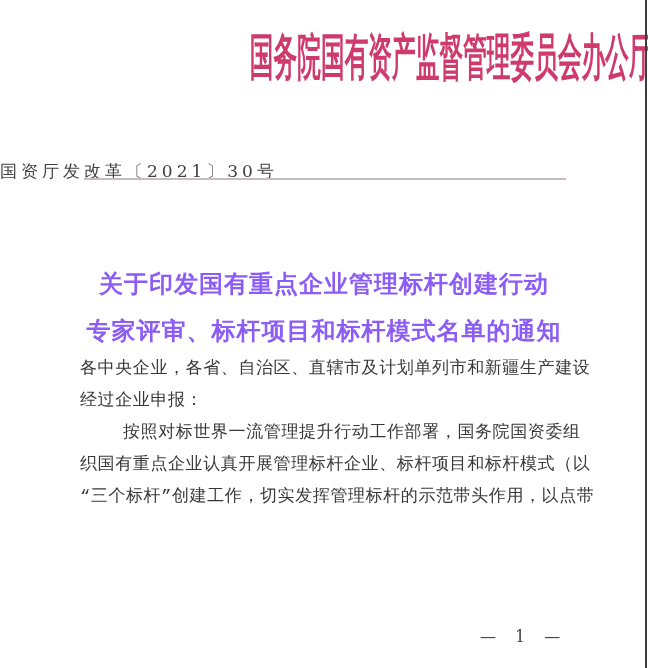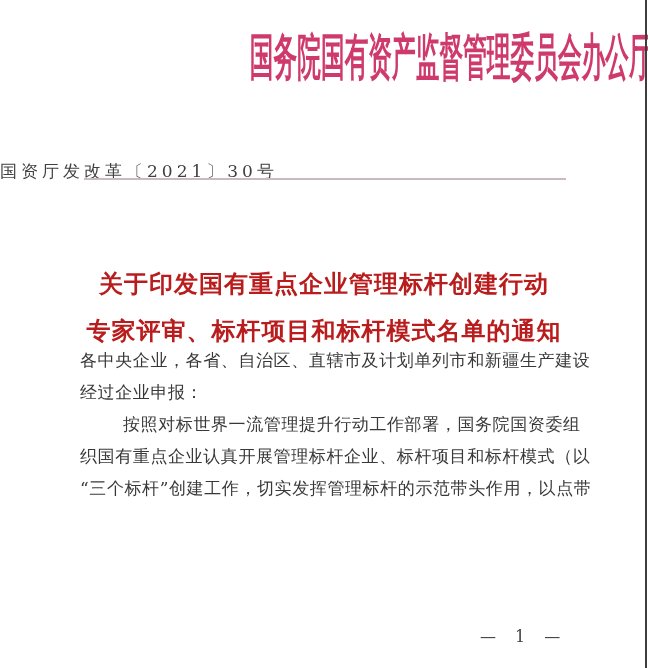--- a/index.html
+++ b/index.html
@@ -60,32 +60,33 @@
   .doc-title {
     position: absolute;
     top: 260px;
     left: 0;
     width: 100%;
     text-align: center;
     font-weight: bold;
     font-size: 24px;
     line-height: 47px;
     letter-spacing: 1px;
-    color: #b91c1c;
+    color: #8b5cf6;
   }
   
   .body-block {
     position: absolute;
-    top: 344px;
+    top: 353px;
     left: 80px;
     width: 492px;
     font-size: 17px;
     line-height: 32px;
     letter-spacing: 0.6px;
     color: #383838;
+    font-family: Liberation Mono, monospace;
   }
   .body-line {
     white-space: nowrap;
     height: 32px;
   }
   .body-line.indent {
     padding-left: 43px;
   }
   
   .page-number {

